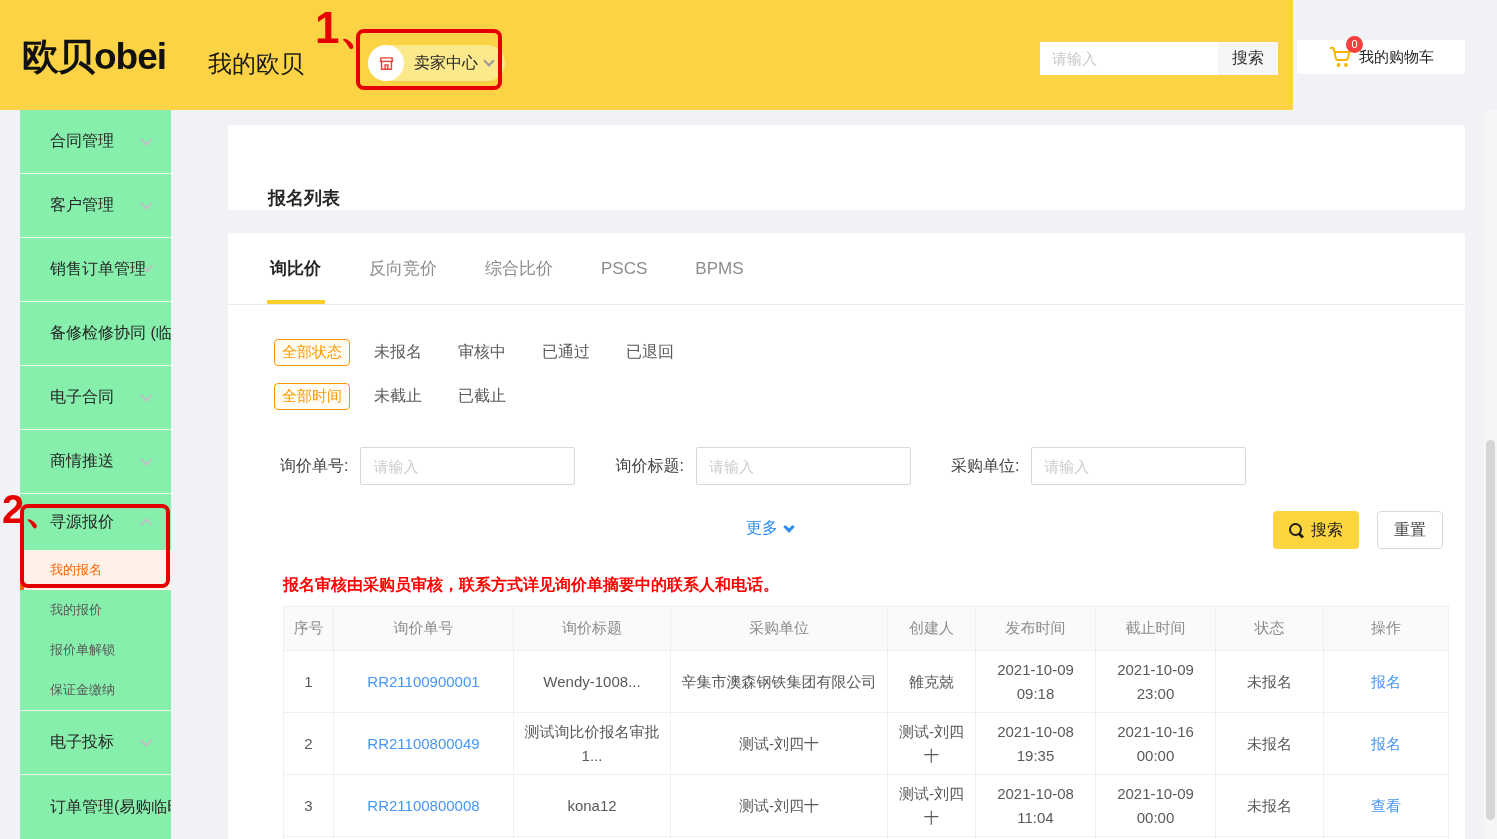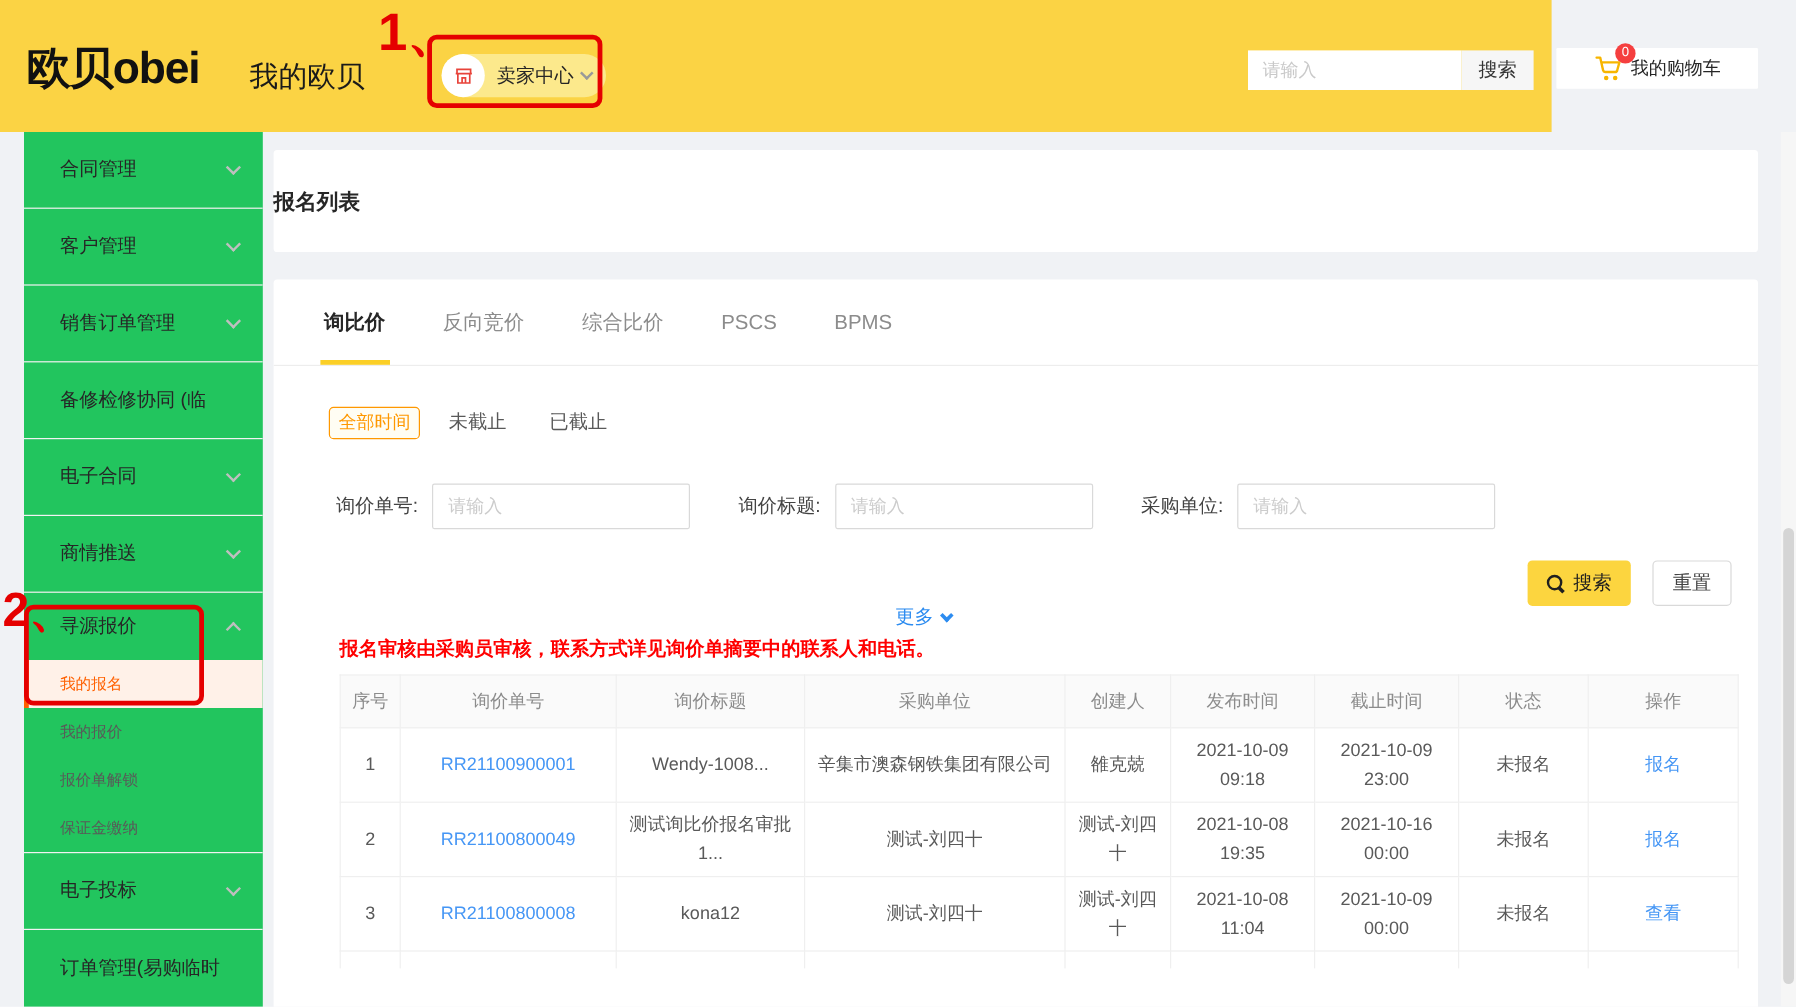--- a/index.html
+++ b/index.html
@@ -28,33 +28,33 @@
 
   
   .anno-num { position:absolute; color:#e50000; font-weight:700; z-index:9; line-height:1; }
   .anno-1 { left:315px; top:6px; font-size:44px; }
   .anno-2 { left:2px; top:489px; font-size:40px; }
   .anno-box { position:absolute; border:4px solid #e50000; border-radius:8px; z-index:9; pointer-events:none; }
   .anno-box-1 { left:356px; top:29px; width:146px; height:61px; }
   .anno-box-2 { left:20px; top:504px; width:150px; height:84px; }
 
   
-  .sidebar { position:absolute; left:20px; top:110px; width:199px; height:729px; background:#22c55e; overflow:hidden; }
+  .sidebar { position:absolute; left:20px; top:110px; width:151px; height:729px; background:#86efac; overflow:hidden; }
   .side-item { height:64px; padding:0 20px 0 30px; display:flex; justify-content:space-between; align-items:center; font-size:16px; color:#262626; border-bottom:1px solid #f2f2f2; white-space:nowrap; cursor:pointer; }
   .side-item.no-border { border-bottom:none; }
   .side-item.tall56 { height:56px; }
   .sub-group { border-bottom:1px solid #f2f2f2; }
   .side-sub { height:40px; padding-left:30px; display:flex; align-items:center; font-size:13px; color:#595959; cursor:pointer; position:relative; }
   .side-sub.active { background:#fff1e8; color:#ff6000; }
   .side-sub.active::before { content:''; position:absolute; left:0; top:0; width:4px; height:100%; background:#ff6000; }
 
   
   .main { position:absolute; left:228px; top:125px; width:1237px; }
   .card { background:#fff; border-radius:3px; }
-  .card-title { height:85px; display:flex; align-items:center; font-size:18px; font-weight:700; color:#262626; }
+  .card-title { height:85px; display:flex; align-items:flex-end; padding-left:40px; font-size:18px; font-weight:700; color:#262626; }
   .card-body { margin-top:23px; height:720px; overflow:hidden; }
 
   .tabs { height:72px; display:flex; align-items:center; gap:48px; padding-left:42px; border-bottom:1px solid #ededed; }
   .tab { font-size:17px; color:#8c8c8c; position:relative; height:100%; display:flex; align-items:center; cursor:pointer; }
   .tab.active { color:#262626; font-weight:700; }
   .tab.active::after { content:''; position:absolute; bottom:0; left:50%; transform:translateX(-50%); width:58px; height:4px; background:#fbcf27; }
 
   .filters { padding:32px 0 0 46px; }
   .filter-row { display:flex; align-items:center; margin-bottom:14px; height:30px; }
   .filter-pill { border:1px solid #ff9800; color:#ff9800; background:#fffdf3; border-radius:4px; padding:3px 7px; font-size:15px; cursor:pointer; }
@@ -62,21 +62,21 @@
   .filter-opt.first { margin-left:24px; }
 
   .search-row { display:flex; align-items:center; margin-top:36px; padding-left:52px; }
   .field { display:flex; align-items:center; }
   .field + .field { margin-left:40px; }
   .field label { font-size:16px; color:#434343; margin-right:12px; white-space:nowrap; }
   .field input { width:215px; height:38px; border:1px solid #d9d9d9; border-radius:2px; padding:0 12px; font-size:15px; color:#333; outline:none; }
   .field input::placeholder { color:#ccc; }
 
   .action-row { position:relative; height:38px; margin-top:26px; }
-  .more { position:absolute; left:518px; top:7px; color:#2d8cf0; font-size:16px; display:flex; align-items:center; gap:7px; cursor:pointer;margin-top:30px; }
+  .more { position:absolute; left:518px; top:7px; color:#2d8cf0; font-size:16px; display:flex; align-items:center; gap:7px; cursor:pointer; }
   .chev.blue { border-color:#2d8cf0; border-width:3px; width:8px; height:8px; }
   .btns { position:absolute; right:22px; top:0; display:flex; gap:18px; }
   .btn-search { width:86px; height:38px; background:#fcd53f; border:none; border-radius:4px; font-size:16px; color:#1f1f1f; display:flex; align-items:center; justify-content:center; gap:7px; cursor:pointer; }
   .btn-reset { width:66px; height:38px; background:#fff; border:1px solid #d9d9d9; border-radius:4px; font-size:16px; color:#434343; cursor:pointer; }
   .mag { position:relative; width:15px; height:15px; display:inline-block; }
   .mag::before { content:''; position:absolute; width:9px; height:9px; border:2px solid #1f1f1f; border-radius:50%; left:0; top:0; }
   .mag::after { content:''; position:absolute; width:6px; height:2.5px; background:#1f1f1f; transform:rotate(45deg); left:9px; top:11px; }
 
   .notice { margin:26px 0 10px 55px; color:#ff0000; font-weight:700; font-size:16px; }
 
@@ -196,20 +196,27 @@
 
     <div class="tabs">
       <div class="tab active">询比价</div>
       <div class="tab">反向竞价</div>
       <div class="tab">综合比价</div>
       <div class="tab">PSCS</div>
       <div class="tab">BPMS</div>
     </div>
 
     <div class="filters">
+      <div class="filter-row">
+        <span class="filter-pill">全部状态</span>
+        <span class="filter-opt first">未报名</span>
+        <span class="filter-opt">审核中</span>
+        <span class="filter-opt">已通过</span>
+        <span class="filter-opt">已退回</span>
+      </div>
       <div class="filter-row">
         <span class="filter-pill">全部时间</span>
         <span class="filter-opt first">未截止</span>
         <span class="filter-opt">已截止</span>
       </div>
     </div>
 
     <div class="search-row">
       <div class="field">
         <label>询价单号:</label>

